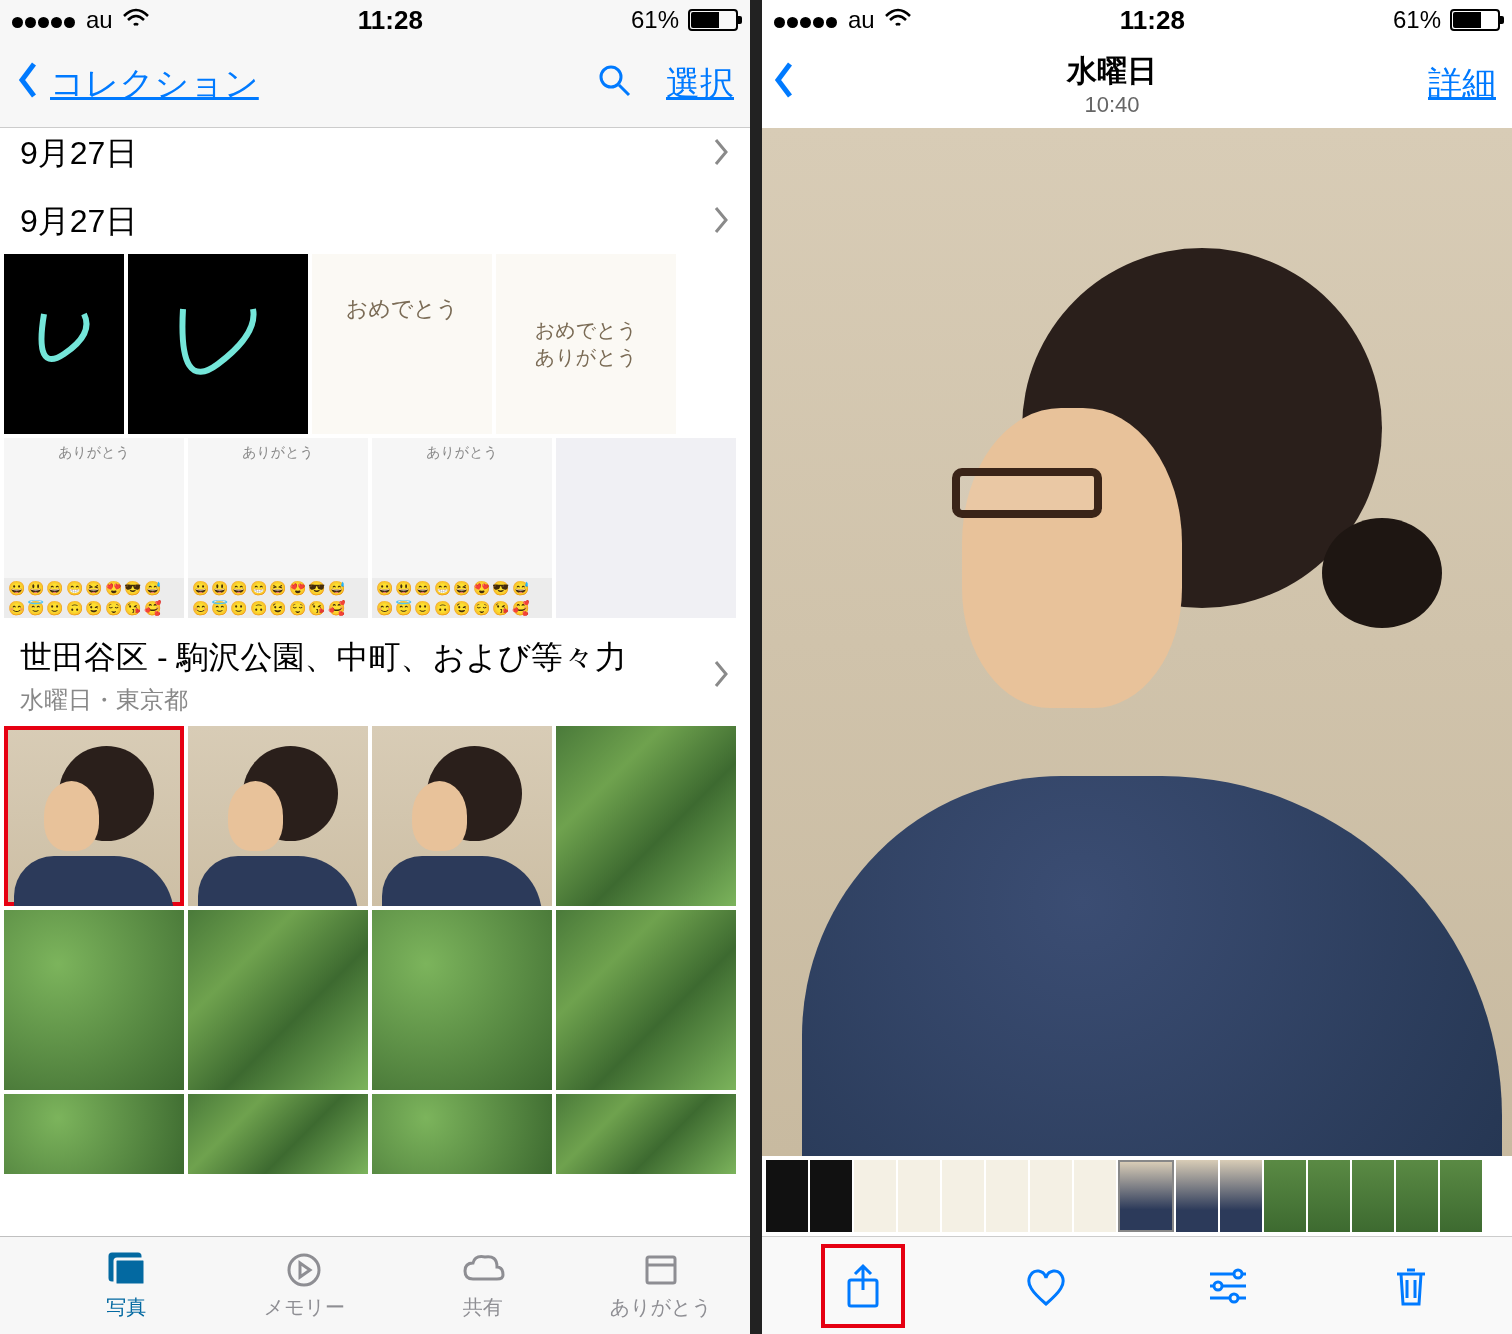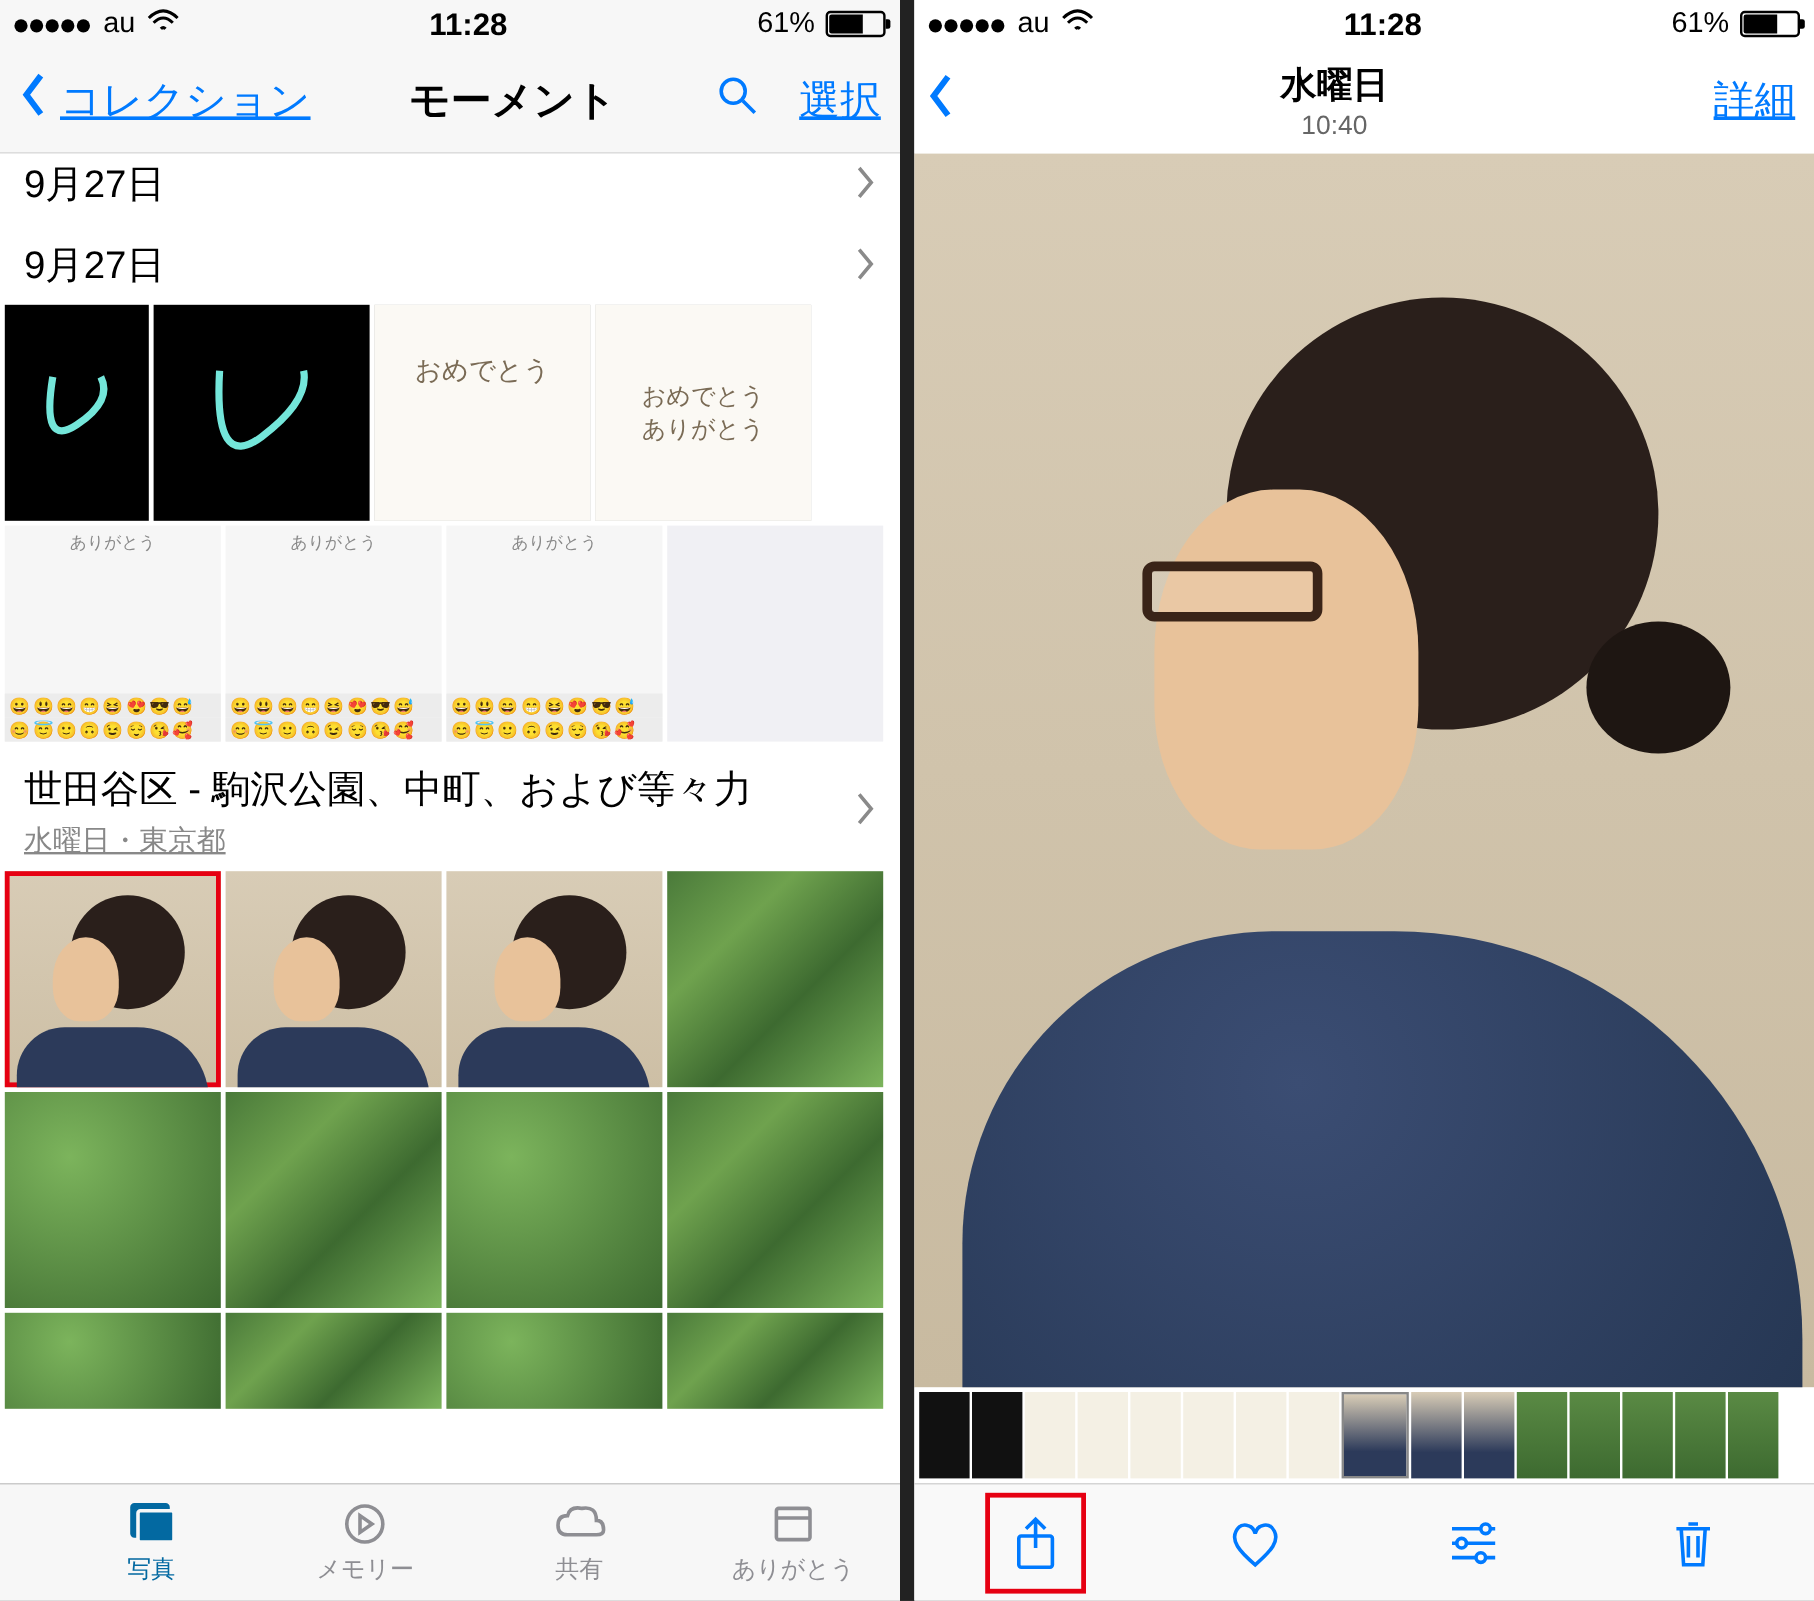--- a/index.html
+++ b/index.html
@@ -25,21 +25,21 @@
   .nav-title { font-size: 34px; font-weight: 600; text-align: center; flex: 1; }
   .nav-sub .top { font-size: 30px; font-weight: 600; text-align: center; }
   .nav-sub .bottom { font-size: 22px; color: #666; text-align: center; }
   .chevron-left svg { width: 24px; height: 40px; stroke: #007aff; }
   .search-icon svg { width: 36px; height: 36px; stroke: #007aff; fill: none; stroke-width: 3; }
 
   
   .scroll { flex: 1; overflow: hidden; background: #fff; }
   .section-header { display: flex; align-items: center; justify-content: space-between; padding: 14px 20px 10px; }
   .section-header .title { font-size: 32px; font-weight: 400; }
-  .section-header .subtitle { font-size: 24px; color: #888; margin-top: 4px; text-decoration: underline; }
+  .section-header .subtitle { font-size: 24px; color: #888; margin-top: 4px; }
   .chevron-right svg { width: 18px; height: 30px; stroke: #8a8a8a; fill: none; stroke-width: 3; }
   .grid { display: flex; flex-wrap: wrap; gap: 4px; padding: 0 4px 4px; }
   .thumb { width: 180px; height: 180px; background: #bbb; position: relative; }
   .thumb.selected { outline: 4px solid #e60012; outline-offset: -4px; }
   .thumb svg, .thumb .fakeimg { position: absolute; inset: 0; }
   .thumb-text { position: absolute; inset: 0; display: flex; align-items: center; justify-content: center; color: #7a6b55; background: #fbf9f4; font-size: 22px; white-space: pre-line; text-align: left; padding: 8px; }
   .thumb-black { background: #000; display: flex; align-items: center; justify-content: center; }
   .thumb-black svg path { stroke: #74e6da; stroke-width: 6; fill: none; }
   .thumb-kbd { background: #f6f6f6; display: flex; flex-direction: column; }
   .thumb-kbd .hand { font-size: 14px; color: #888; text-align: center; flex: 0 0 40%; padding-top: 6px; }
@@ -110,21 +110,20 @@
 
   <div class="nav-bar">
     <div class="nav-left">
       <span class="chevron-left">
         <svg viewBox="0 0 24 40">
             <path d="M18 4 L6 20 L18 36" fill="none" stroke-width="5"></path>
           </svg>
       </span>
       <span>コレクション</span>
     </div>
-    <div class="nav-title">モーメント</div>
     <div class="nav-right">
       <span class="search-icon">
         <svg viewBox="0 0 36 36">
             <circle cx="15" cy="15" r="10"></circle>
             <path d="M23 23 L33 33"></path>
           </svg>
       </span>
       <span style="margin-left:24px">選択</span>
     </div>
   </div>

